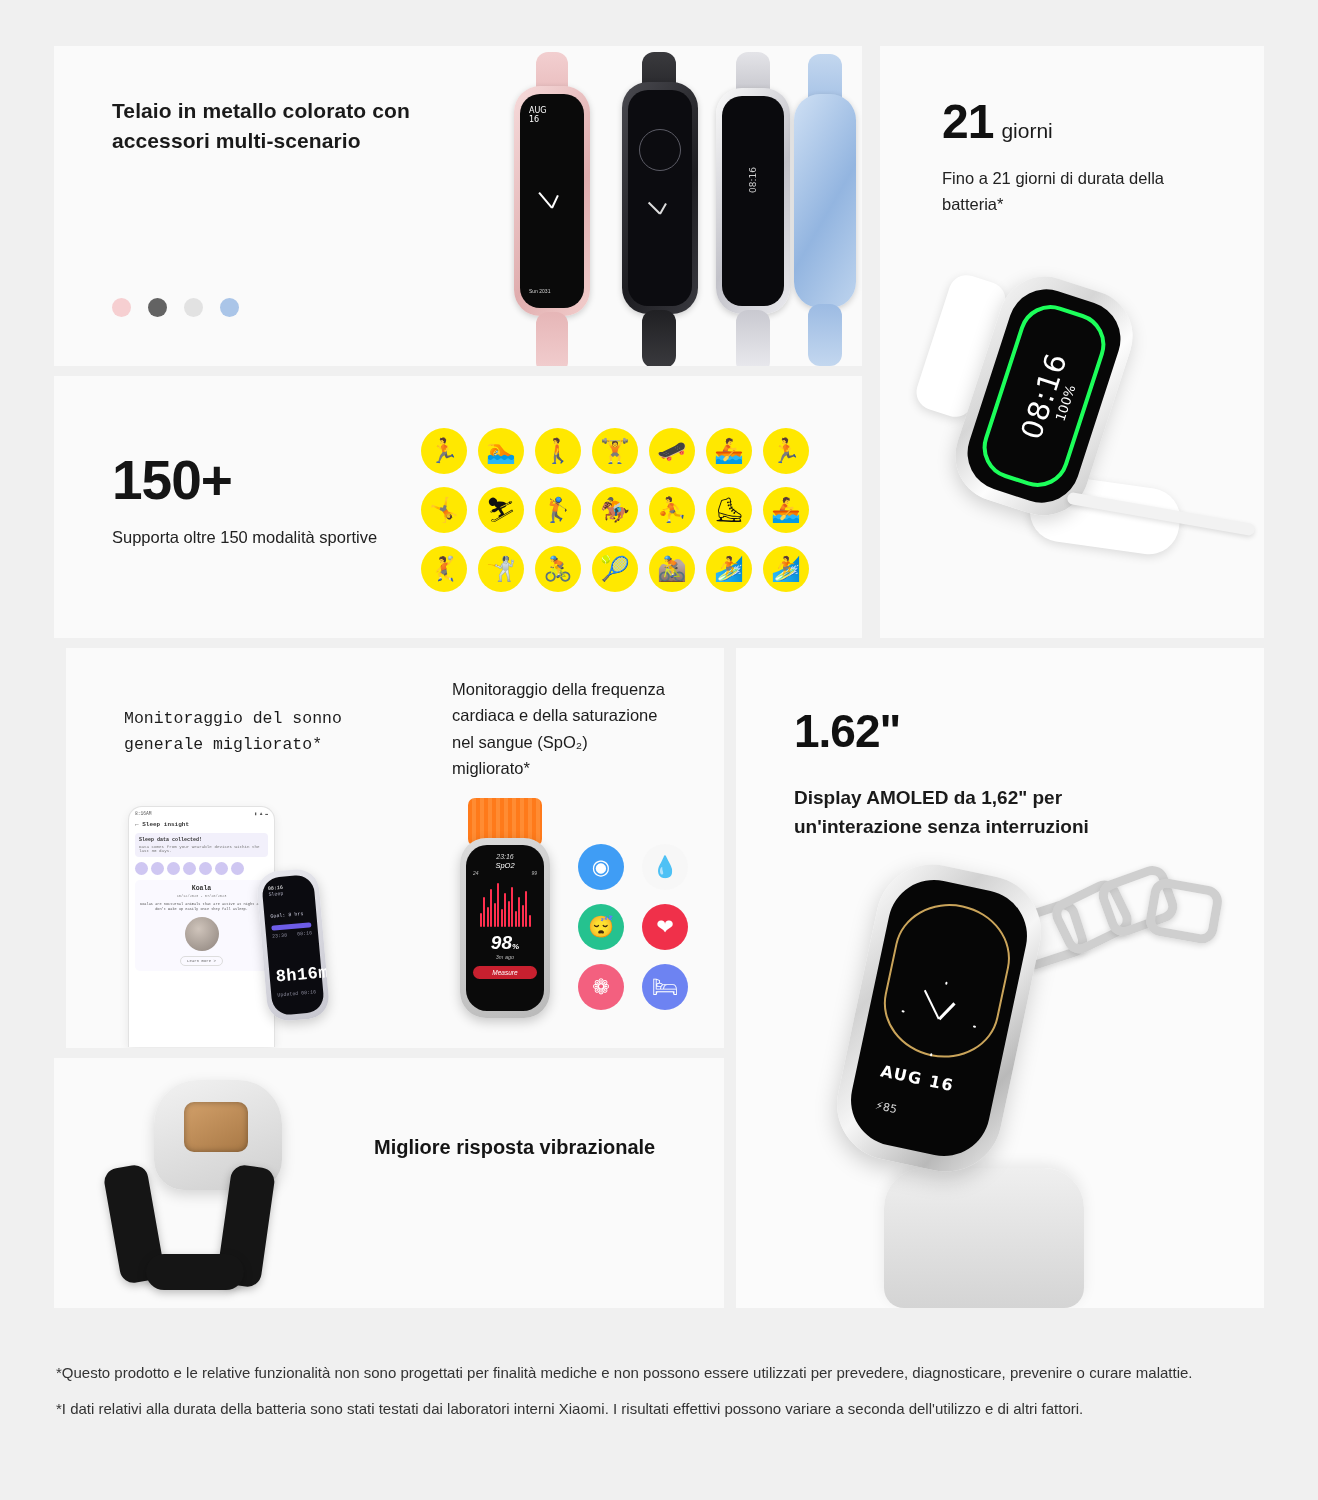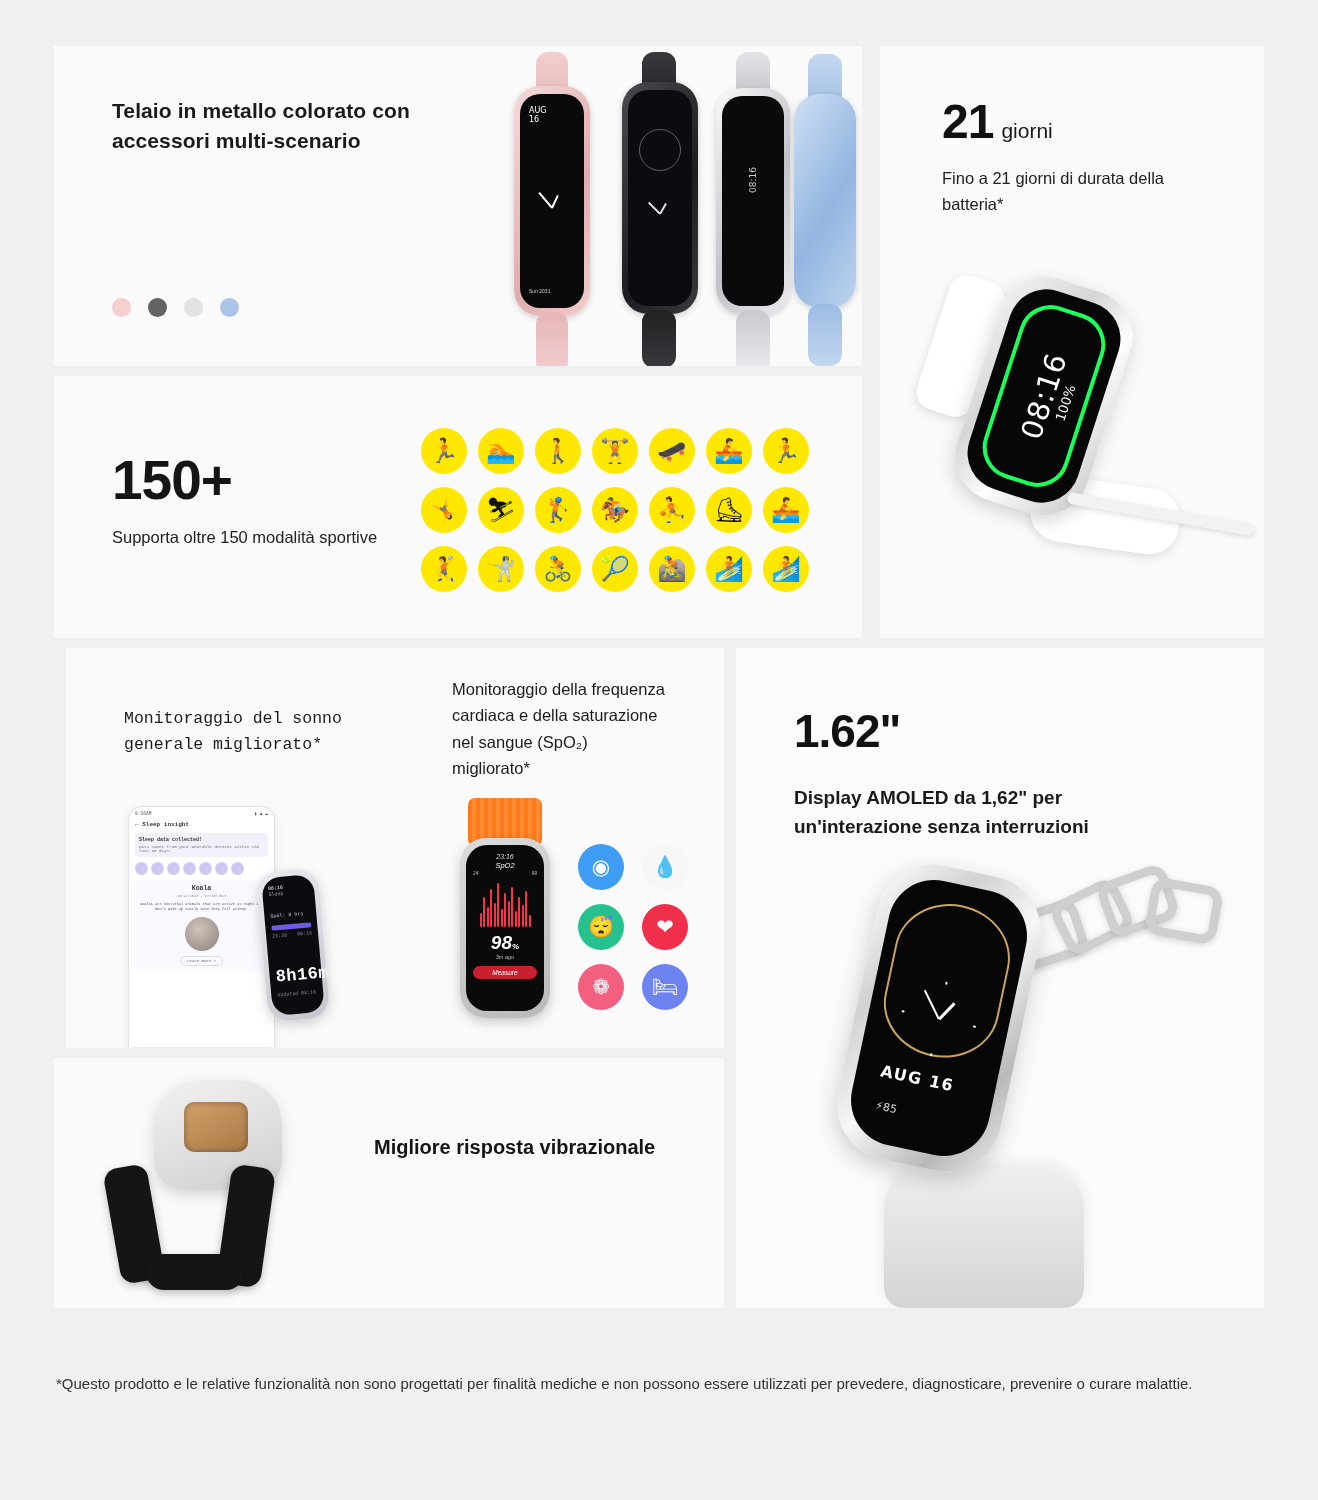--- a/index.html
+++ b/index.html
@@ -332,21 +332,21 @@
   .vib-strap {
     position:absolute; background:#151515; border-radius: 8px;
     box-shadow: 0 3px 8px rgba(0,0,0,.25);
   }
 
   
   .footnotes {
     position: absolute; left: 56px; top: 1355px; width: 1208px;
     font-size: 15px; line-height: 1.6; color: #333;
   }
-  .footnotes p { margin: 17px 0 12px 0; }
+  .footnotes p { margin: 6px 0 12px 0; }
 </style>
 </head>
 <body>
 
 <div class="page">
 
   <div class="card" id="card-frame">
     <div class="headline">Telaio in metallo colorato con accessori multi-scenario</div>
 
     <div class="swatches">
@@ -597,15 +597,16 @@
         <div class="motor"></div>
       </div>
       <div class="vib-strap" style="left:18px;top:96px;width:44px;height:116px;border-radius:14px;transform:rotate(-10deg);"></div>
       <div class="vib-strap" style="left:130px;top:96px;width:44px;height:120px;border-radius:14px;transform:rotate(8deg);"></div>
       <div class="vib-strap" style="left:52px;top:184px;width:98px;height:36px;border-radius:18px;"></div>
     </div>
   </div>
 
   <div class="footnotes">
     <p>*Questo prodotto e le relative funzionalità non sono progettati per finalità mediche e non possono essere utilizzati per prevedere, diagnosticare, prevenire o curare malattie.</p>
+    <p>*I dati relativi alla durata della batteria sono stati testati dai laboratori interni Xiaomi. I risultati effettivi possono variare a seconda dell'utilizzo e di altri fattori.</p>
   </div>
 
 </div>
 
 </body></html>

